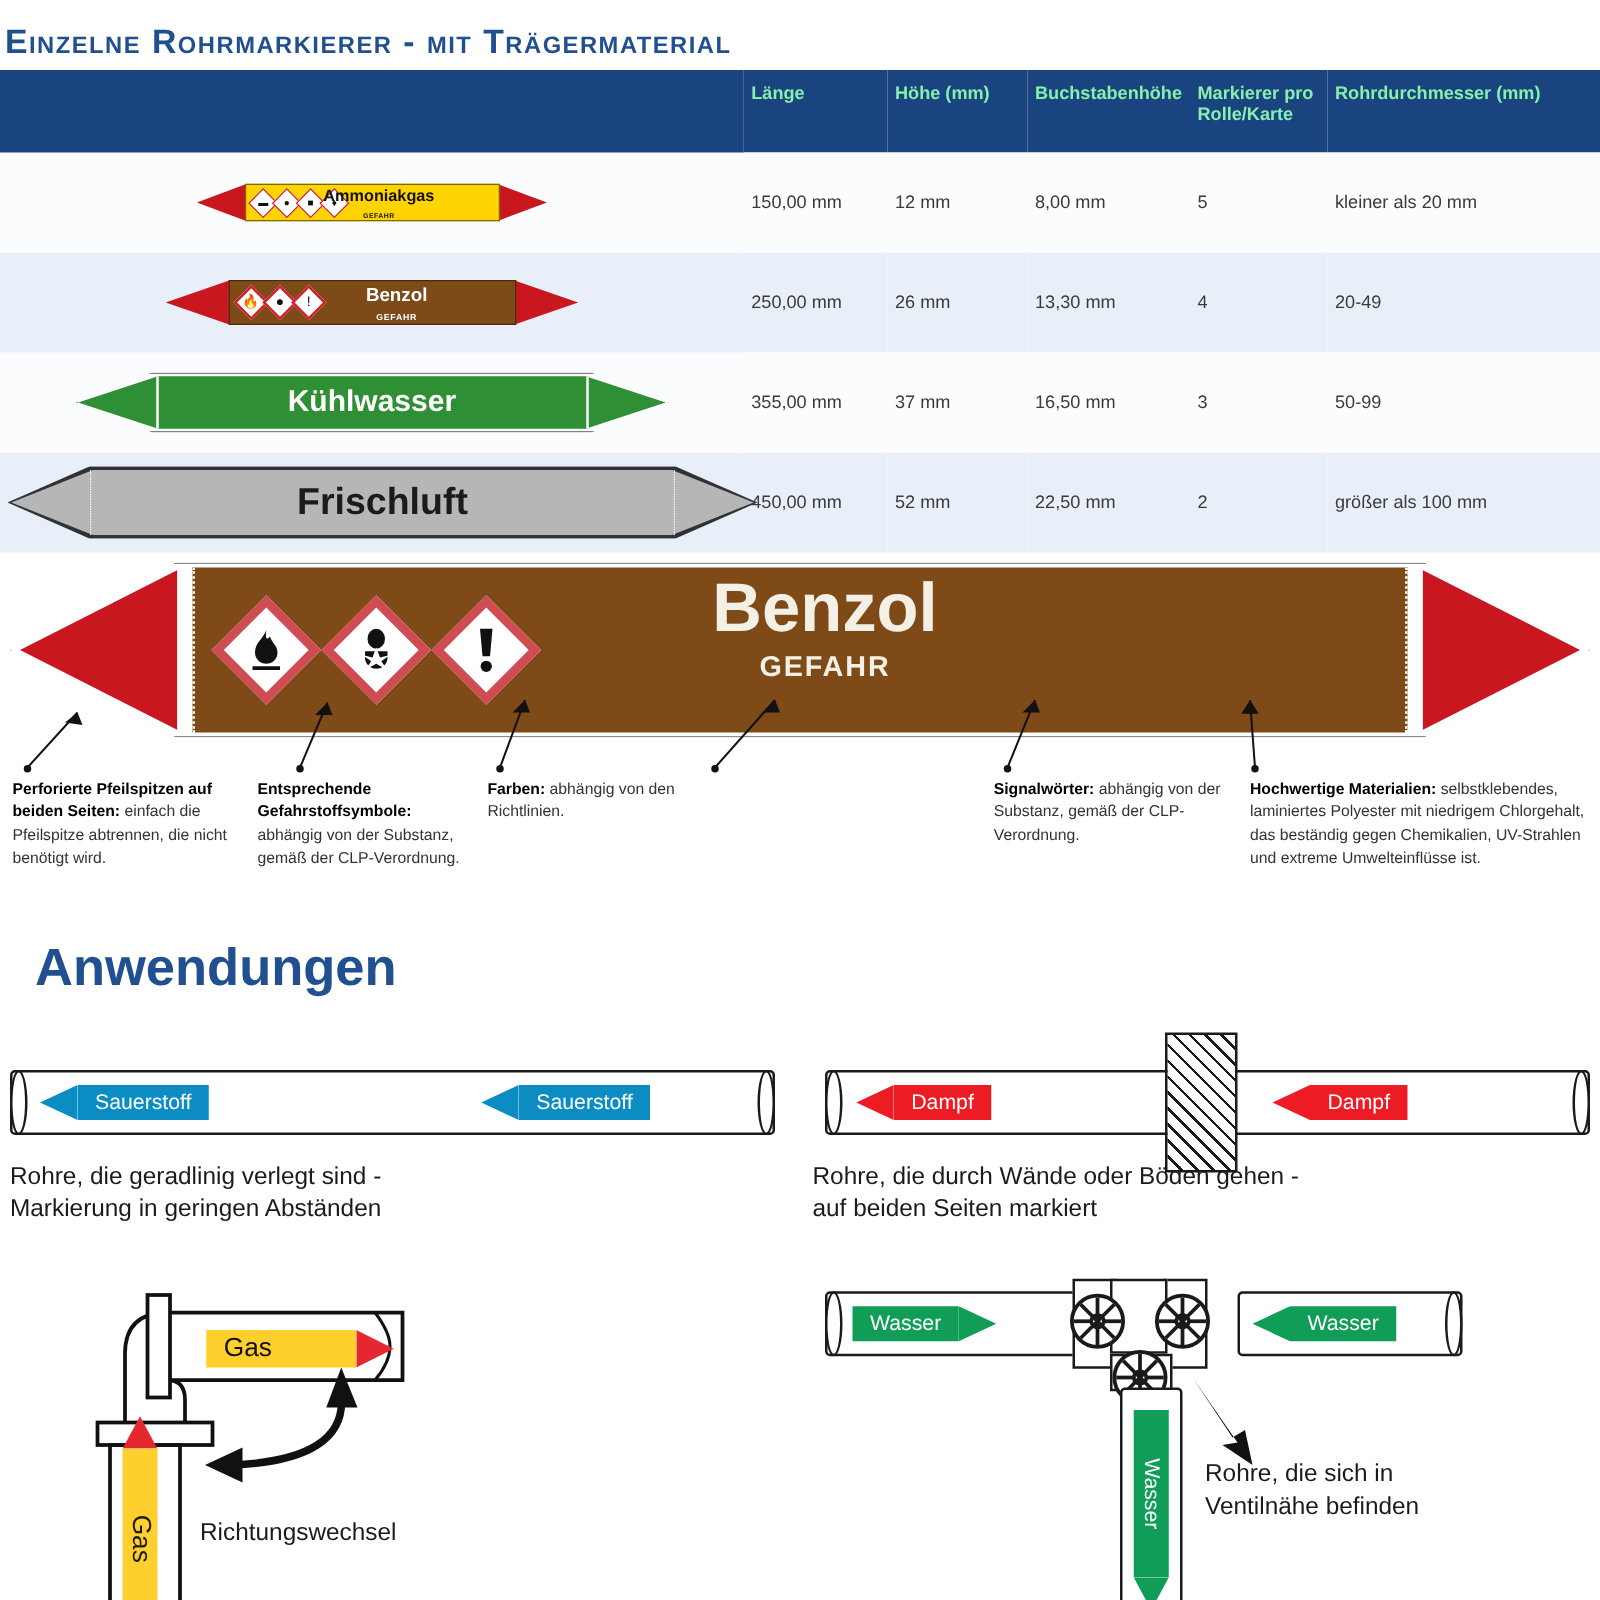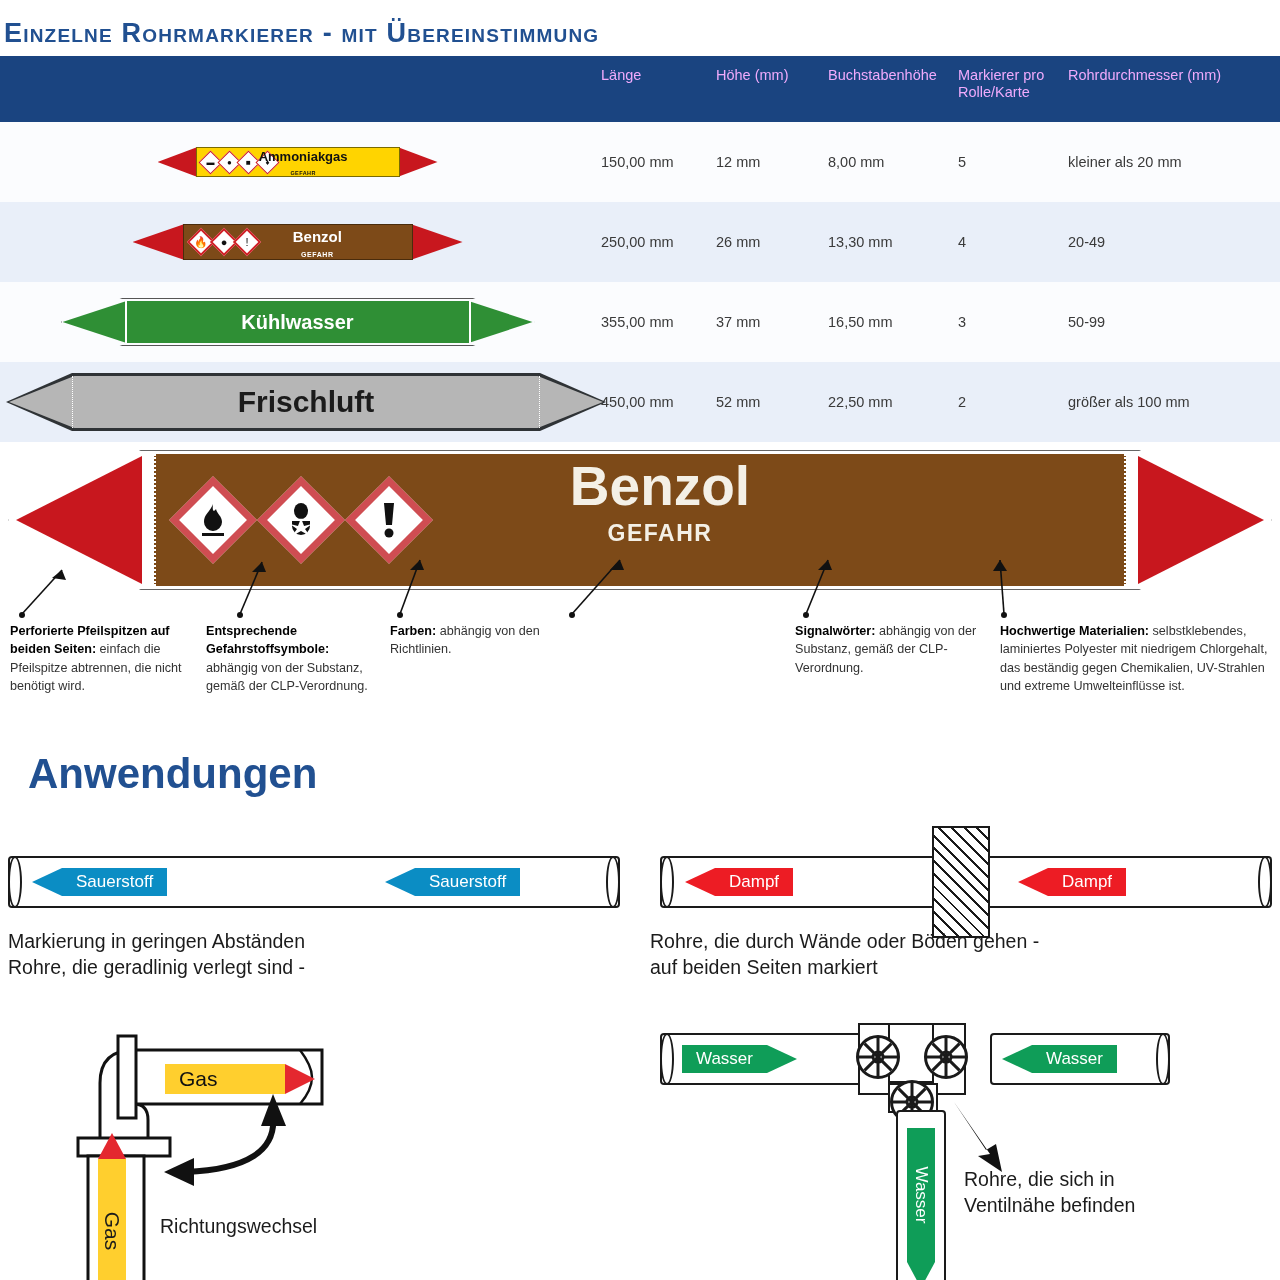--- a/index.html
+++ b/index.html
@@ -23,23 +23,23 @@
     padding: 10px 0 0 4px;
     height: 56px;
     line-height: 46px;
     white-space: nowrap;
   }
 
   
   .spec-table { width: 1280px; border-collapse: collapse; table-layout: fixed; }
   .spec-table thead th {
     background: #1a4480;
-    color: #f0abfc;
+    color: #86efac;
     font-size: 14.5px;
-    font-weight: normal;
+    font-weight: bold;
     text-align: left;
     padding: 11px 6px 11px 6px;
     vertical-align: top;
     line-height: 1.18;
     height: 66px;
   }
   .spec-table thead th.sample-head { width: 595px; }
   .col-laenge   { width: 115px; }
   .col-hoehe    { width: 112px; }
   .col-buchst   { width: 130px; margin-top: 48px; }
@@ -134,21 +134,21 @@
   .mk-kuehl .arrow-l, .mk-kuehl .arrow-r {
     position: absolute; top: 1px; width: 64px; height: 42px; background: #2f8f35;
   }
   .mk-kuehl .arrow-l { left: 0;  clip-path: polygon(0% 50%, 100% 0%, 100% 100%); }
   .mk-kuehl .arrow-r { right: 0; clip-path: polygon(100% 50%, 0% 0%, 0% 100%); }
   .mk-kuehl .outline {
     position: absolute; inset: -2px; border: 1.5px solid #555; border-radius: 6px;
     clip-path: polygon(0% 50%, 13% 0%, 87% 0%, 100% 50%, 87% 100%, 13% 100%);
     pointer-events: none;
   }
-  .mk-kuehl .txt { font-size: 20px; font-weight: bold; color: #fff; position: relative; z-index: 2; }
+  .mk-kuehl .txt { font-size: 24px; font-weight: bold; color: #fff; position: relative; z-index: 2; }
 
   
   .mk-frisch { width: 600px; height: 58px; margin: 0 auto; position: relative; }
   .mk-frisch .outer {
     position: absolute; inset: 0; background: #2f3336;
     clip-path: polygon(0% 50%, 11% 0%, 89% 0%, 100% 50%, 89% 100%, 11% 100%);
   }
   .mk-frisch .inner {
     position: absolute; left: 3px; right: 3px; top: 3px; bottom: 3px; background: #b6b6b6;
     clip-path: polygon(0% 50%, 11% 0%, 89% 0%, 100% 50%, 89% 100%, 11% 100%);
@@ -283,21 +283,21 @@
     border-radius: 50%; background: #fff;
   }
   .valve .spoke {
     position: absolute; left: 50%; top: 50%; width: 100%; height: 3px;
     background: #1a1a1a; transform-origin: center;
   }
 </style>
 </head>
 <body>
 
-<div class="page-title">Einzelne Rohrmarkierer - mit Übereinstimmung</div>
+<div class="page-title">Einzelne Rohrmarkierer - mit Trägermaterial</div>
 
 <table class="spec-table">
   <thead>
     <tr>
       <th class="sample-head"></th>
       <th class="col-laenge">Länge</th>
       <th class="col-hoehe">Höhe (mm)</th>
       <th class="col-buchst">Buchstabenhöhe</th>
       <th class="col-marker">Markierer pro Rolle/Karte</th>
       <th class="col-rohr">Rohrdurchmesser (mm)</th>
@@ -512,22 +512,22 @@
       <span>Sauerstoff</span>
     </div>
   </div>
   <div class="lbl" style="left:385px; top:70px; height:28px;">
     <div class="tip left" style="background:#0b8dc4;"></div>
     <div class="bar" style="background:#0b8dc4;">
       <span>Sauerstoff</span>
     </div>
   </div>
   <div class="caption" style="left:8px; top:130px;">
+    <div>Rohre, die geradlinig verlegt sind -</div>
     <div>Markierung in geringen Abständen</div>
-    <div>Rohre, die geradlinig verlegt sind -</div>
   </div>
 
   <div class="pipe-h" style="left:660px; top:58px; width:612px; height:52px;">
     <div class="cap-l"></div>
     <div class="cap-r"></div>
   </div>
   <div class="wall" style="left:932px; top:28px; width:58px; height:112px;"></div>
   <div class="lbl" style="left:685px; top:70px; height:28px;">
     <div class="tip left" style="background:#ed1c24;"></div>
     <div class="bar" style="background:#ed1c24;">

